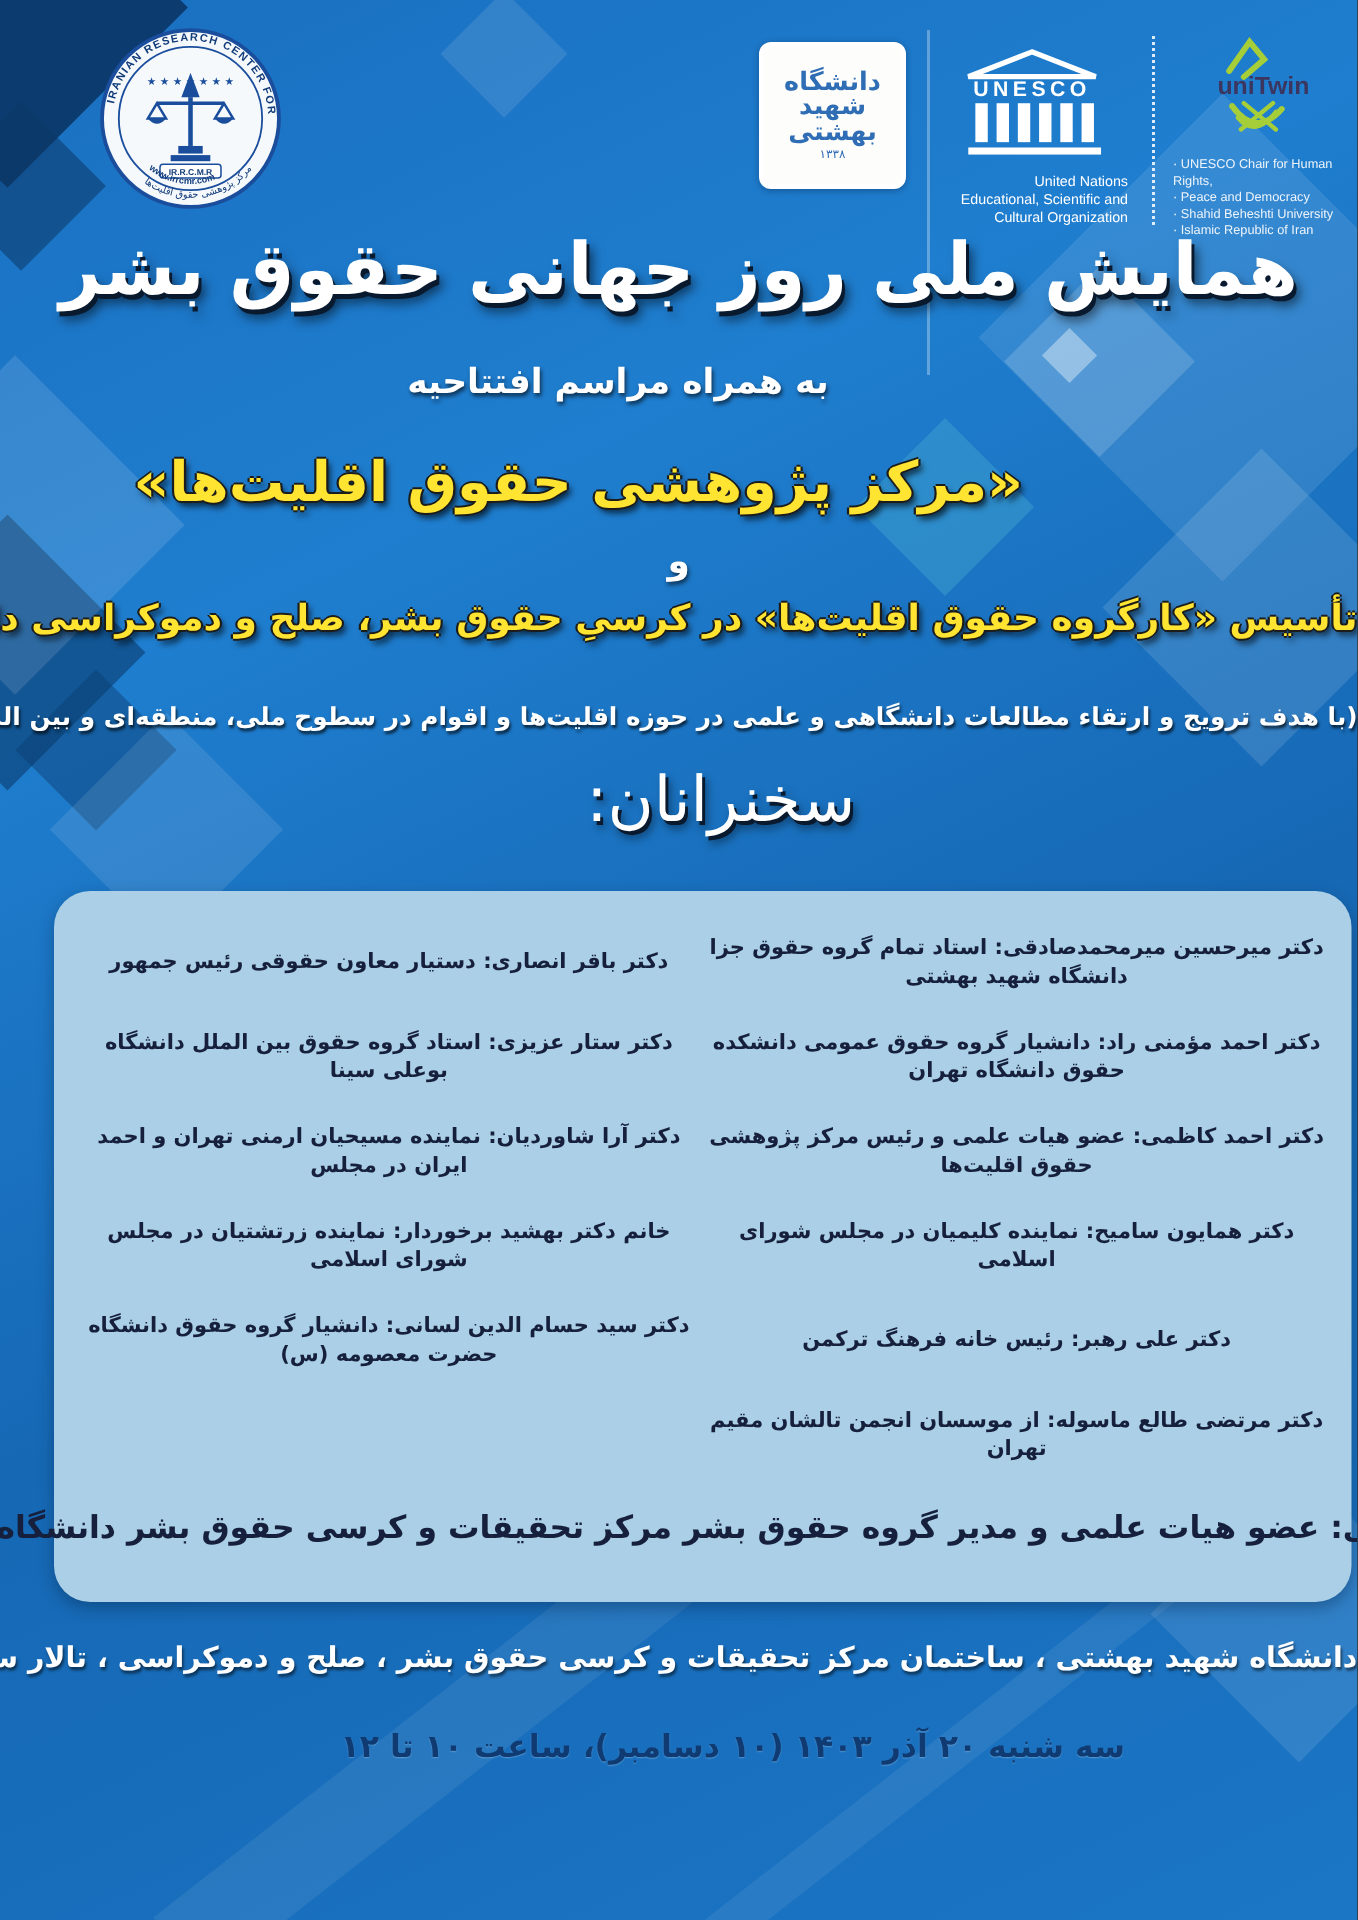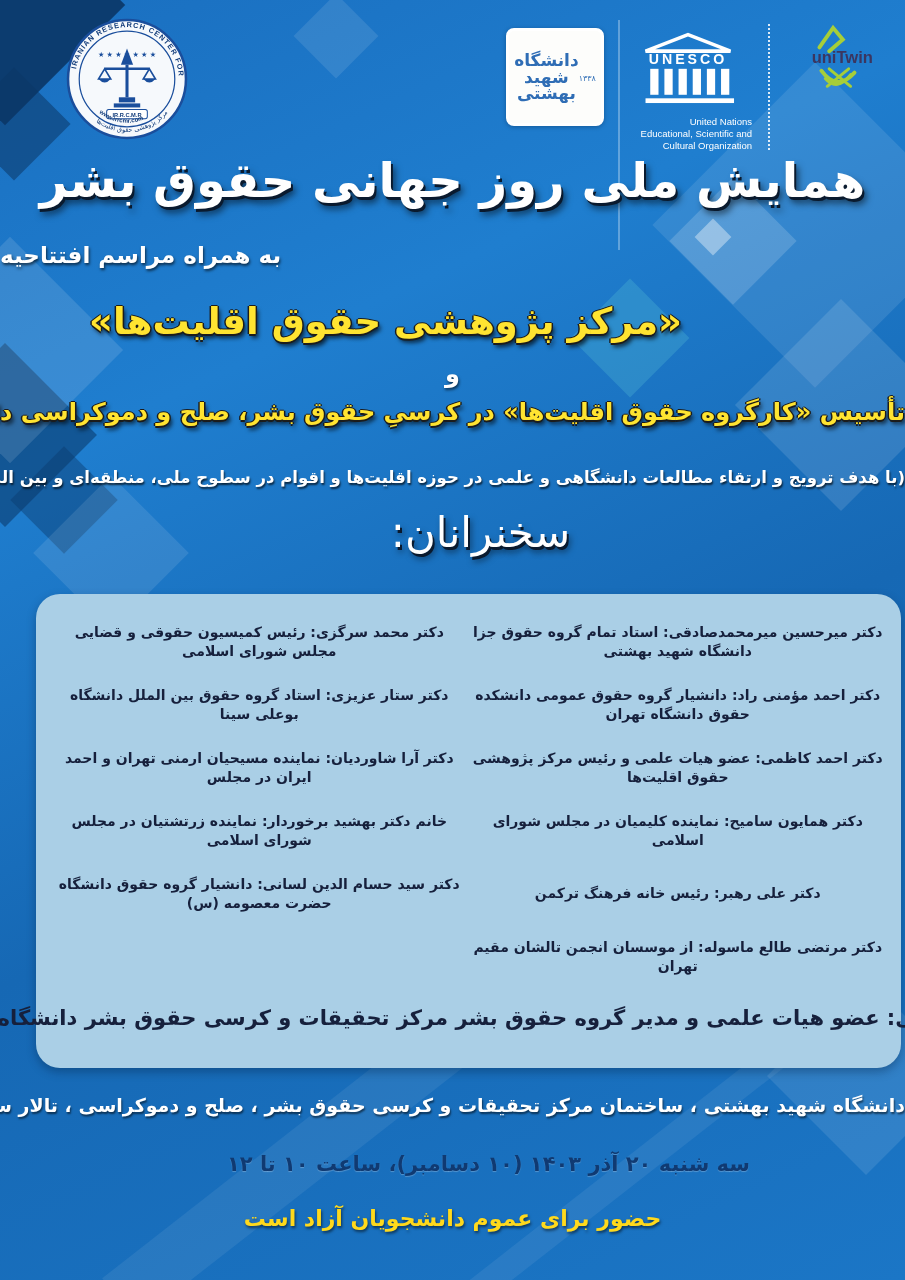--- a/index.html
+++ b/index.html
@@ -26,39 +26,39 @@
   .vline{position:absolute;width:2px;height:230px;left:618px;top:20px;background:rgba(255,255,255,.30);transform:none;}
   .streak1{width:560px;height:56px;left:60px;top:1100px;background:rgba(255,255,255,.07);transform:rotate(-38deg);}
   .streak2{width:430px;height:26px;left:400px;top:1170px;background:rgba(255,255,255,.07);transform:rotate(-38deg);}
 
   
   .hdr{position:absolute;left:0;top:0;width:905px;height:160px;}
   .seal{position:absolute;left:66px;top:18px;width:122px;height:122px;}
   .sbu-box{
     position:absolute;left:506px;top:28px;width:92px;height:92px;background:#fdfdfb;
     border-radius:8px;border:3px solid #ffffff;box-shadow:0 1px 4px rgba(0,30,60,.35);
-    display:flex;align-items:center;justify-content:center;
+    display:flex;flex-direction:column;align-items:center;justify-content:center;
   }
   .sbu-name{color:#2f6db5;font-weight:bold;font-size:17px;line-height:.98;text-align:center;}
   .sbu-year{color:#2f6db5;font-size:8px;margin-top:2px;}
   .unesco{position:absolute;left:618px;top:32px;width:140px;text-align:center;}
   .unesco-org{color:#ffffff;font-family:"Liberation Sans",sans-serif;font-size:9.5px;line-height:1.25;text-align:right;margin-top:4px;padding-right:6px;}
   .dotsep{position:absolute;left:768px;top:24px;height:126px;border-left:2px dotted rgba(255,255,255,.85);}
   .unitwin{position:absolute;left:782px;top:22px;width:118px;}
   .unitwin-lines{color:#eef4fa;font-family:"Liberation Sans",sans-serif;font-size:8.5px;line-height:1.3;text-align:left;margin-top:2px;}
   .unitwin-lines div::before{content:"· ";color:#ffffff;}
 
   
   .title{
     position:absolute;left:0;top:152px;width:905px;text-align:center;direction:rtl;
     color:#ffffff;font-size:48px;font-weight:bold;white-space:nowrap;
     text-shadow:2px 3px 0 #0a1a2e,4px 6px 7px rgba(0,0,0,.55);
   }
   .subtitle{
-    position:absolute;left:0;top:242px;width:824px;text-align:left;direction:rtl;
+    position:absolute;left:0;top:242px;width:824px;text-align:center;direction:rtl;
     color:#ffffff;font-size:23px;font-weight:bold;text-shadow:1px 2px 3px rgba(0,0,0,.65);
   }
   .yellow{
     color:#ffe431;font-weight:bold;direction:rtl;text-align:center;white-space:nowrap;
     text-shadow:-1.5px 0 #1c1c1c,1.5px 0 #1c1c1c,0 -1.5px #1c1c1c,0 1.5px #1c1c1c,2.5px 3.5px 4px rgba(0,0,0,.7);
   }
   .center-name{position:absolute;left:0;top:300px;width:771px;font-size:37px;}
   .conj{
     position:absolute;left:0;top:360px;width:905px;text-align:center;color:#fff;
     font-size:24px;font-weight:bold;text-shadow:1px 2px 3px rgba(0,0,0,.6);
@@ -208,45 +208,50 @@
 
     <div class="unitwin">
       <svg viewBox="0 0 110 78" width="108" height="76">
         <path d="M38,26 L52,6 L62,18 L48,30" fill="none" stroke="#a6ce39" stroke-width="4" stroke-linecap="round"></path>
         <text x="30" y="42" font-size="17" font-weight="bold" fill="#3b3660" font-family="Liberation Sans, sans-serif">uniTwin</text>
         <path d="M40,50 q16,22 34,2" fill="none" stroke="#a6ce39" stroke-width="4" stroke-linecap="round"></path>
         <path d="M44,58 q12,14 26,-4" fill="none" stroke="#a6ce39" stroke-width="3" stroke-linecap="round"></path>
         <path d="M48,48 l22,18" stroke="#a6ce39" stroke-width="3" stroke-linecap="round"></path>
         <path d="M68,48 l-22,18" stroke="#a6ce39" stroke-width="3" stroke-linecap="round"></path>
       </svg>
+      <div class="unitwin-lines">
+        <div>UNESCO Chair for Human Rights,</div>
+        <div>Peace and Democracy</div>
+        <div>Shahid  Beheshti University</div>
+        <div>Islamic Republic of Iran</div>
+      </div>
     </div>
   </div>
 
   <div class="title">همایش ملی روز جهانی حقوق بشر</div>
   <div class="subtitle">به همراه مراسم افتتاحیه</div>
   <div class="yellow center-name">«مرکز پژوهشی حقوق اقلیت‌ها»</div>
   <div class="conj">و</div>
   <div class="yellow establish">تأسیس «کارگروه حقوق اقلیت‌ها» در کرسیِ حقوق بشر، صلح و دموکراسی دانشگاه شهید بهشتی</div>
   <div class="aim">(با هدف ترویج و ارتقاء مطالعات دانشگاهی و علمی در حوزه اقلیت‌ها و اقوام در سطوح ملی، منطقه‌ای و بین المللی)</div>
   <div class="speakers-heading">سخنرانان:</div>
 
   <div class="panel">
     <div class="speakers-grid">
       <div class="speaker">دکتر میرحسین میرمحمدصادقی: استاد تمام گروه حقوق جزا دانشگاه شهید بهشتی</div>
-      <div class="speaker">دکتر محمد سرگزی: رئیس کمیسیون حقوقی و قضایی مجلس شورای اسلامی</div>
+      <div class="speaker">دکتر باقر انصاری: دستیار معاون حقوقی رئیس جمهور</div>
       <div class="speaker">دکتر احمد مؤمنی راد: دانشیار گروه حقوق عمومی دانشکده حقوق دانشگاه تهران</div>
       <div class="speaker">دکتر ستار عزیزی: استاد گروه حقوق بین الملل دانشگاه بوعلی سینا</div>
       <div class="speaker">دکتر احمد کاظمی: عضو هیات علمی و رئیس مرکز پژوهشی حقوق اقلیت‌ها</div>
       <div class="speaker">دکتر آرا شاوردیان: نماینده مسیحیان ارمنی تهران و احمد ایران در مجلس</div>
       <div class="speaker">دکتر همایون سامیح: نماینده کلیمیان در مجلس شورای اسلامی</div>
       <div class="speaker">خانم دکتر بهشید برخوردار: نماینده زرتشتیان در مجلس شورای اسلامی</div>
       <div class="speaker">دکتر علی رهبر: رئیس خانه فرهنگ ترکمن</div>
       <div class="speaker">دکتر سید حسام الدین لسانی: دانشیار گروه حقوق دانشگاه حضرت معصومه (س)</div>
       <div class="speaker">دکتر مرتضی طالع ماسوله: از موسسان انجمن تالشان مقیم تهران</div>
     </div>
     <div class="speaker-bottom">دکتر مهدی نورایی: عضو هیات علمی و مدیر گروه حقوق بشر مرکز تحقیقات و کرسی حقوق بشر دانشگاه شهید بهشتی</div>
   </div>
 
   <div class="venue">دانشگاه شهید بهشتی ، ساختمان مرکز تحقیقات و کرسی حقوق بشر ، صلح و دموکراسی ، تالار سلام</div>
   <div class="datetime">سه شنبه ۲۰  آذر ۱۴۰۳ (۱۰ دسامبر)، ساعت ۱۰ تا ۱۲</div>
-  <div class="admission">حضور برای عموم دانشجویان آزاد است</div>
 
 </div>
 
 </body></html>

